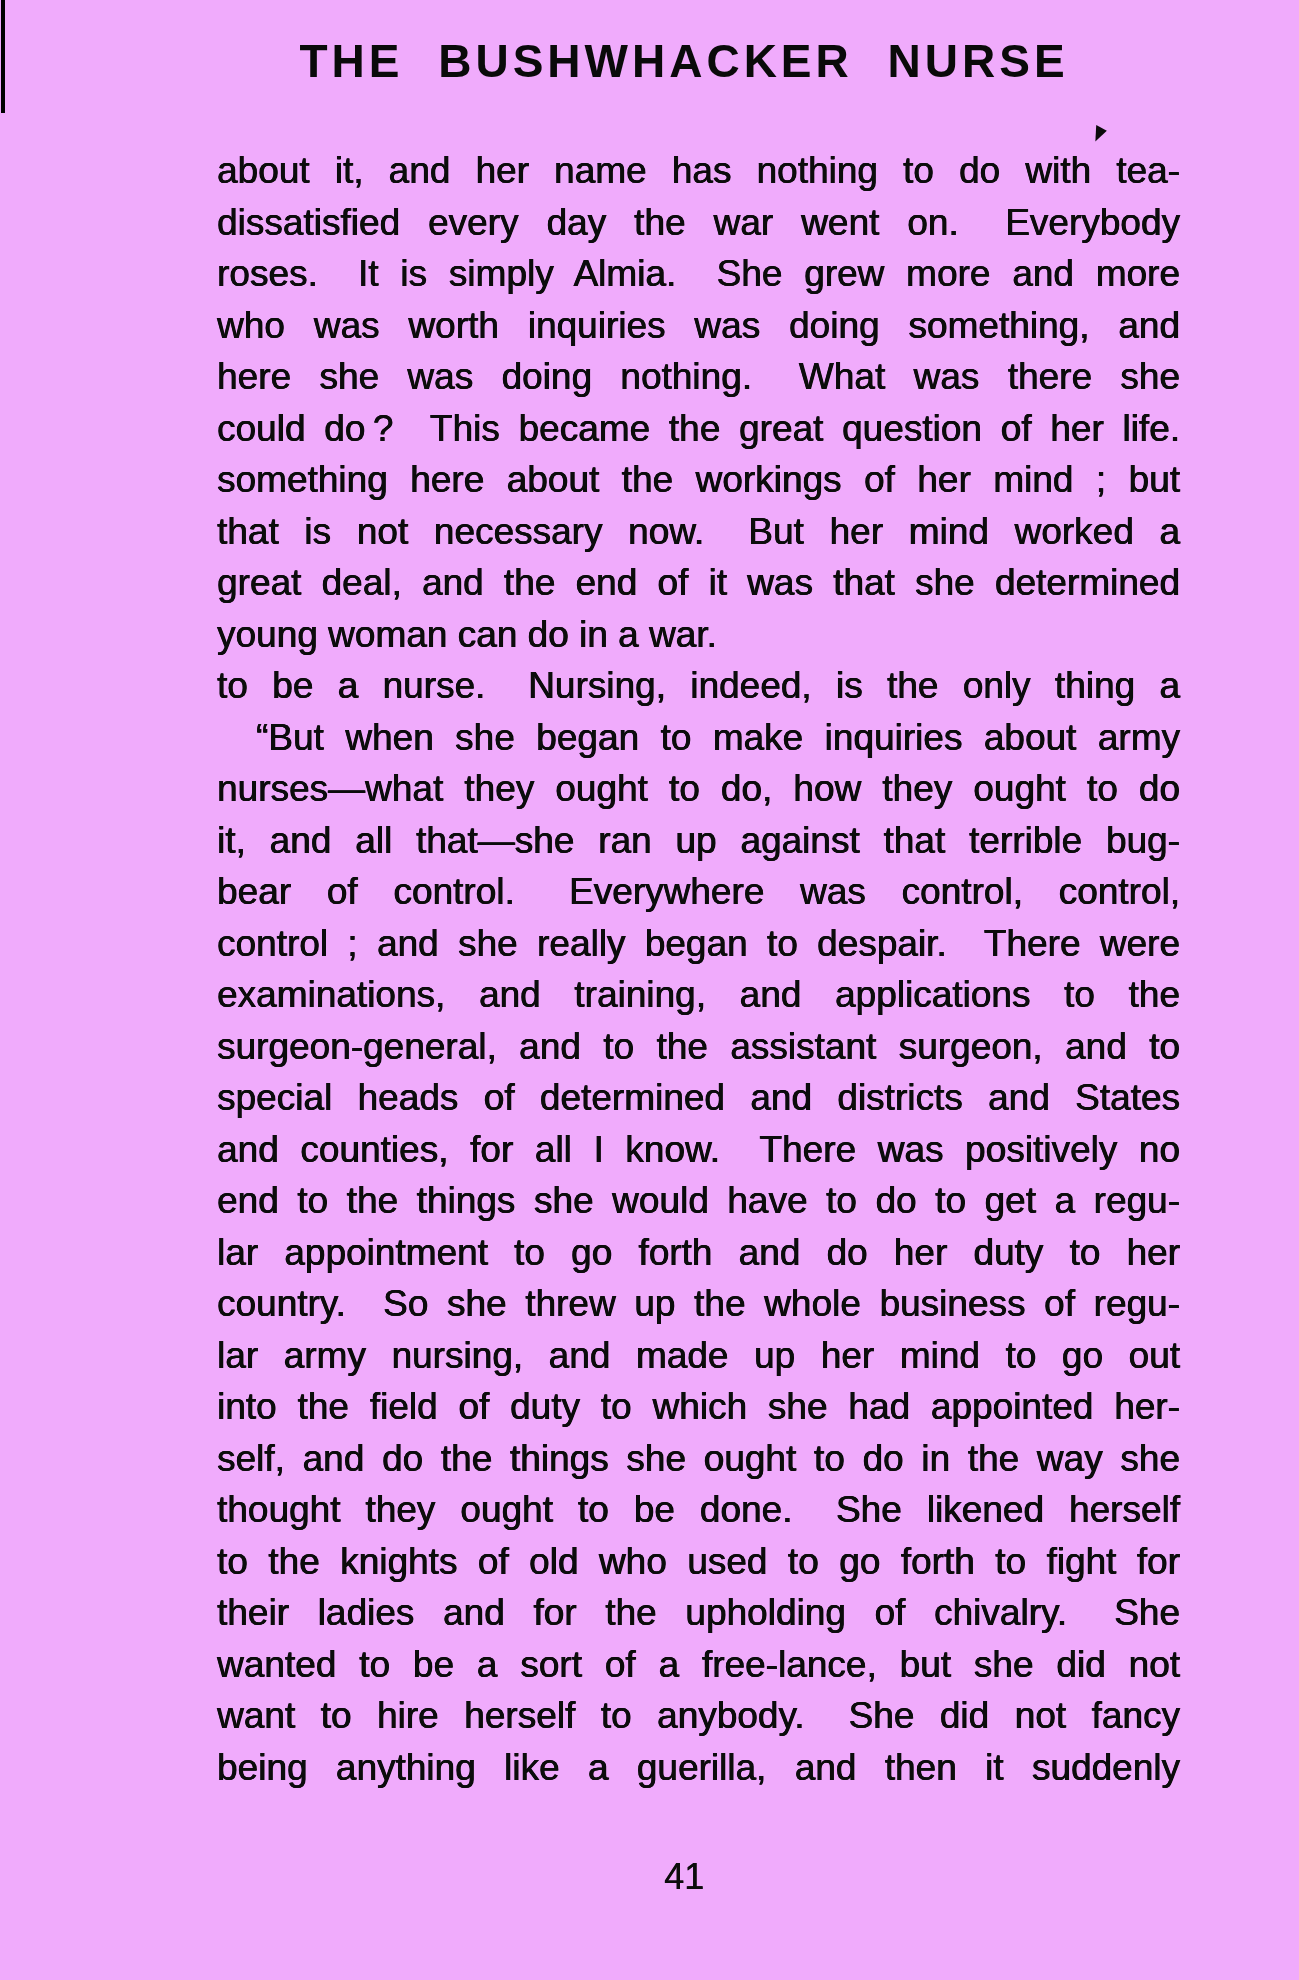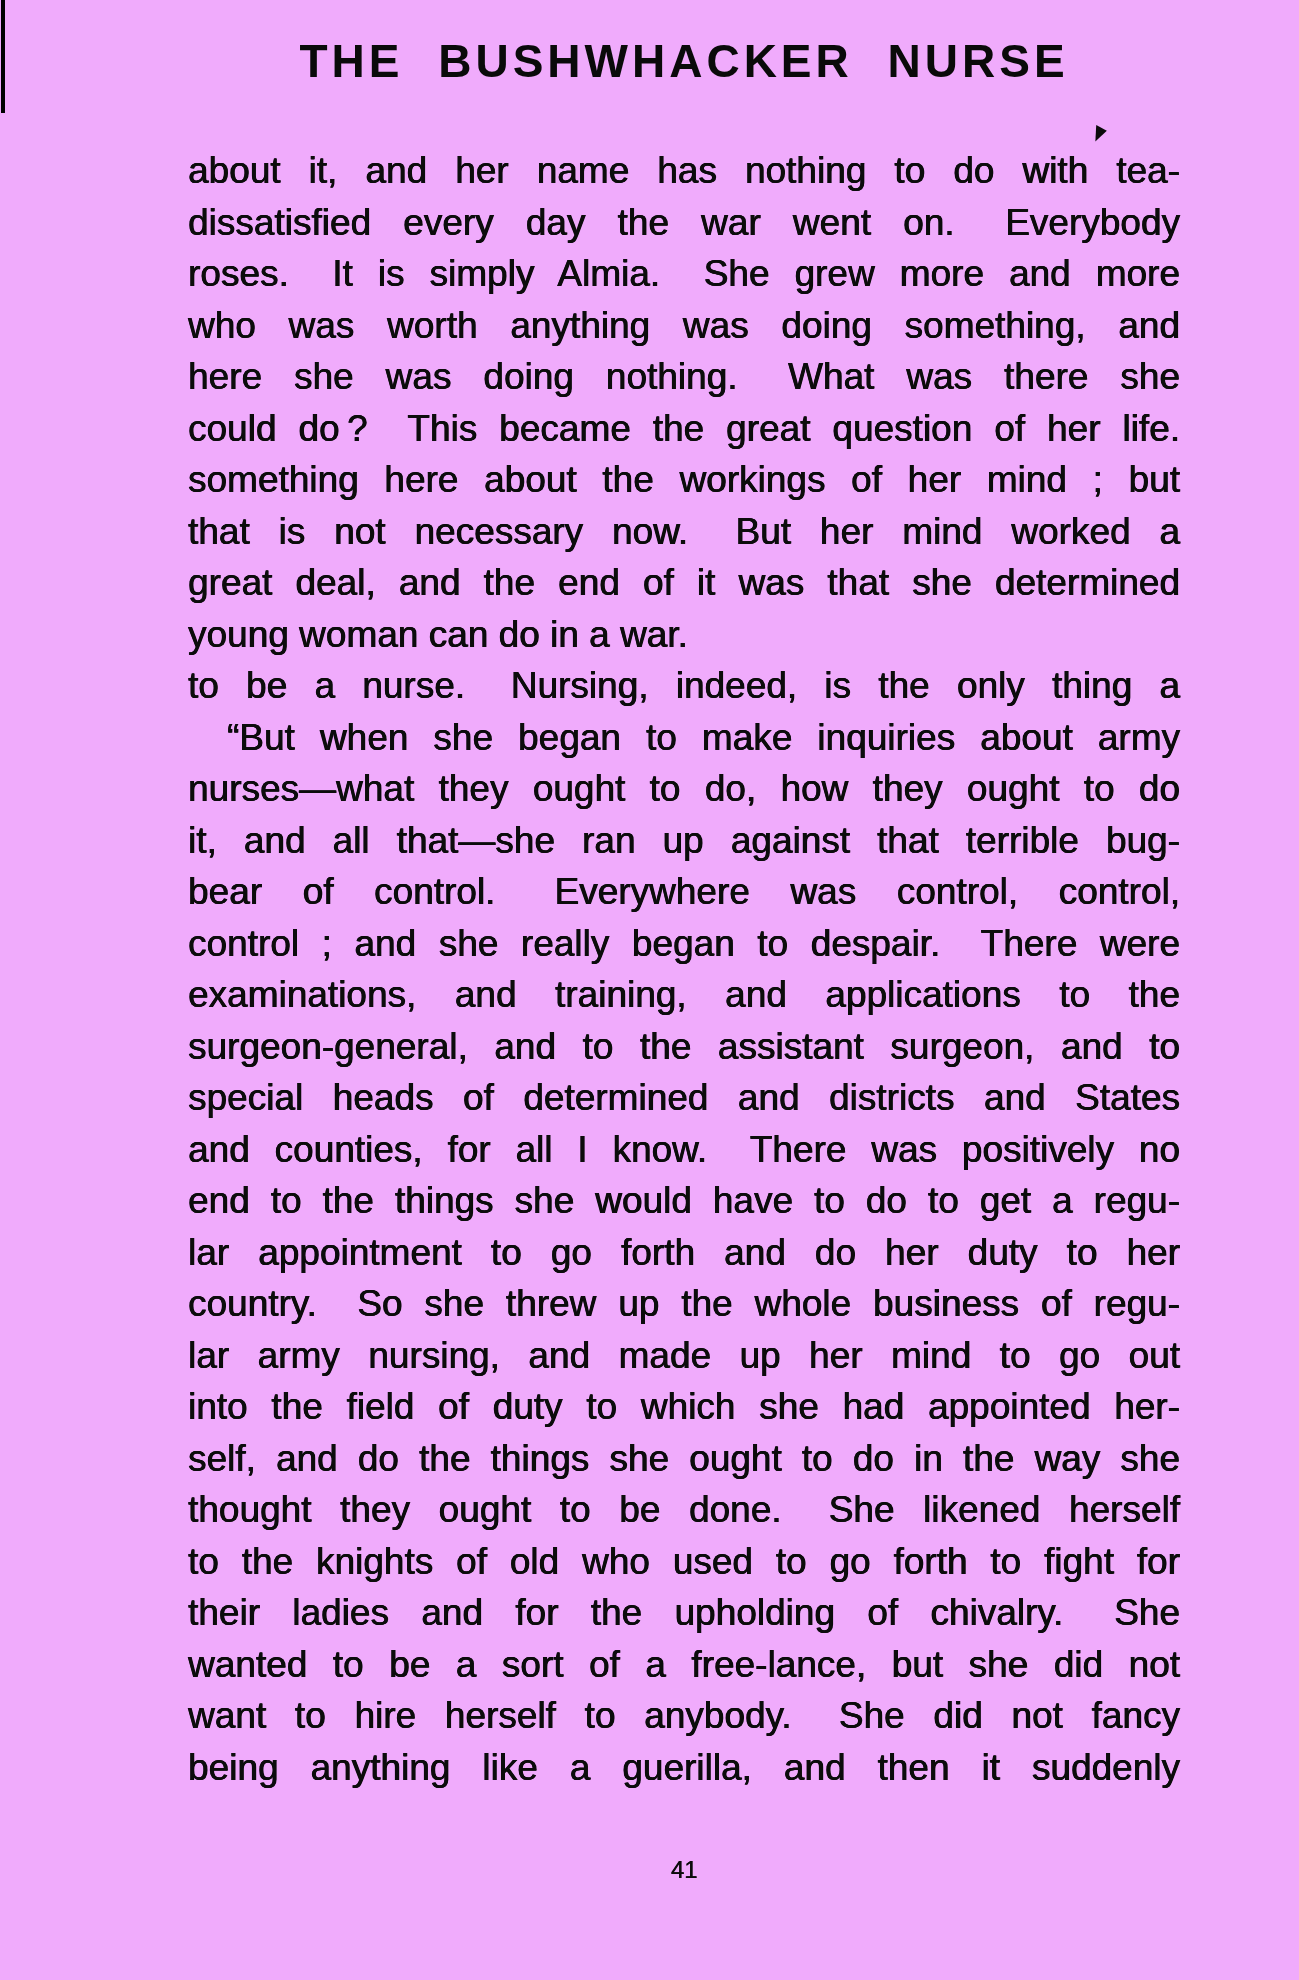--- a/index.html
+++ b/index.html
@@ -60,53 +60,54 @@
     color: #0c0c0c;
     
     text-shadow: 0.5px 0 0 currentColor, -0.3px 0 0 currentColor;
   }
   .line {
     line-height: 51.5px;
     height: 51.5px;
     text-align: justify;
     text-align-last: justify;
     white-space: normal;
+    margin-left: 29px;
   }
   .line.para-end {
     text-align-last: left;
   }
   .line.para-start {
     text-indent: 39px;
   }
   .page-number {
     position: absolute;
     top: 1856px;
     left: 188px;
     width: 992px;
     text-align: center;
-    font-size: 24px;
+    font-size: 36px;
     color: #0c0c0c;
     text-shadow: 0.5px 0 0 currentColor;
   }
 </style>
 </head>
 <body>
 
 <div class="page">
 
   <div class="scan-line"></div>
   <div class="scan-mark"></div>
 
   <h1 class="title">THE BUSHWHACKER NURSE</h1>
 
   <div class="body-text">
     <div class="line">about it, and her name has nothing to do with tea-</div>
     <div class="line">dissatisfied every day the war went on.  Everybody</div>
     <div class="line">roses.  It is simply Almia.  She grew more and more</div>
-    <div class="line">who was worth anything was doing something, and</div>
+    <div class="line">who was worth inquiries was doing something, and</div>
     <div class="line">here she was doing nothing.  What was there she</div>
     <div class="line">could do ?  This became the great question of her life.</div>
     <div class="line">something here about the workings of her mind ; but</div>
     <div class="line">that is not necessary now.  But her mind worked a</div>
     <div class="line">great deal, and the end of it was that she determined</div>
     <div class="line para-end">young woman can do in a war.</div>
     <div class="line">to be a nurse.  Nursing, indeed, is the only thing a</div>
     <div class="line para-start">“But when she began to make inquiries about army</div>
     <div class="line">nurses—what they ought to do, how they ought to do</div>
     <div class="line">it, and all that—she ran up against that terrible bug-</div>

